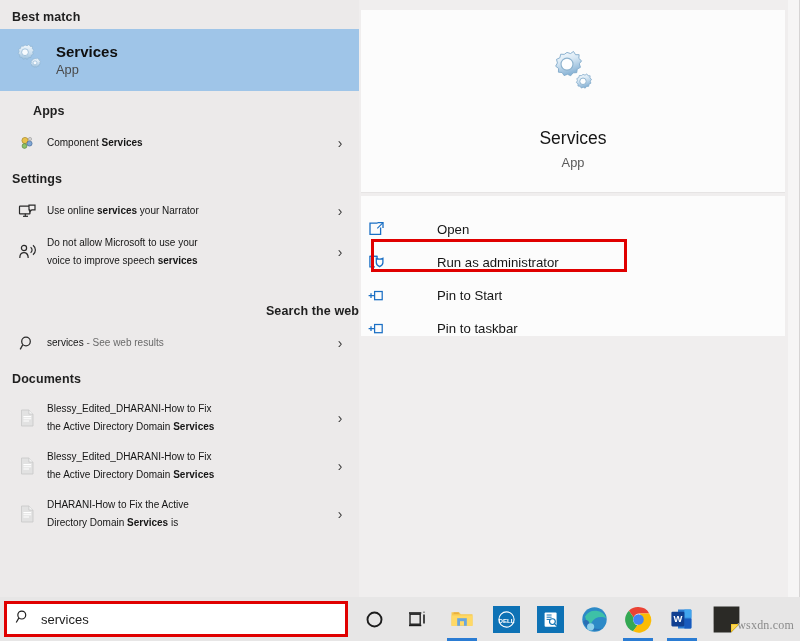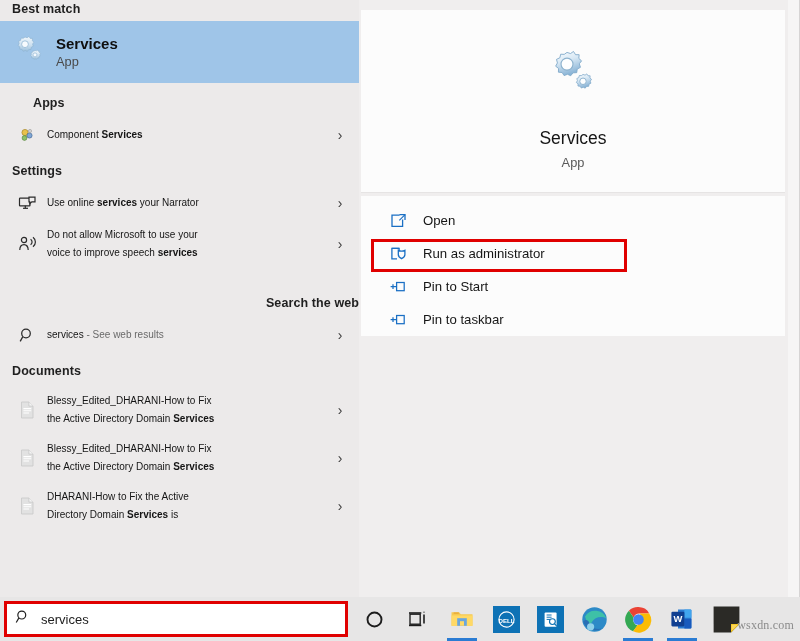--- a/index.html
+++ b/index.html
@@ -114,24 +114,24 @@
   .ctx-menu {
     position: absolute;
     left: 2px; top: 196px;
     width: 424px;
     background: #fcfcfc;
     padding-top: 8px;
   }
   .ctx-item {
     height: 33px;
     display: flex;
-    align-items: center;
-    padding-left: 22px;
+    align-items: flex-end;
     position: relative;
     cursor: default;
+    gap: 36px;
   }
   .ctx-item .ico {
     width: 30px; min-width: 30px;
     display: flex; align-items: center; justify-content: center;
   }
   .ctx-item .lbl {
     font-size: 13.2px;
     color: #161616;
     padding-left: 10px;
   }
@@ -218,21 +218,21 @@
 </head>
 <body>
 
 <div class="screen">
   <div class="topline"></div>
 
   <div class="flyout">
 
     <div class="left-col">
 
-      <div class="group-head" style="margin-top:2px;">Best match</div>
+      <div class="group-head" style="margin-top:10px;">Best match</div>
 
       <div class="best-row">
         <div class="ico">
           <svg width="34" height="34" viewBox="0 0 34 34">
             <defs>
               <linearGradient id="gearG1" x1="0" y1="0" x2="0" y2="1">
                 <stop offset="0%" stop-color="#f2f8fc"></stop>
                 <stop offset="55%" stop-color="#cfe2f1"></stop>
                 <stop offset="100%" stop-color="#9cc0dc"></stop>
               </linearGradient>

